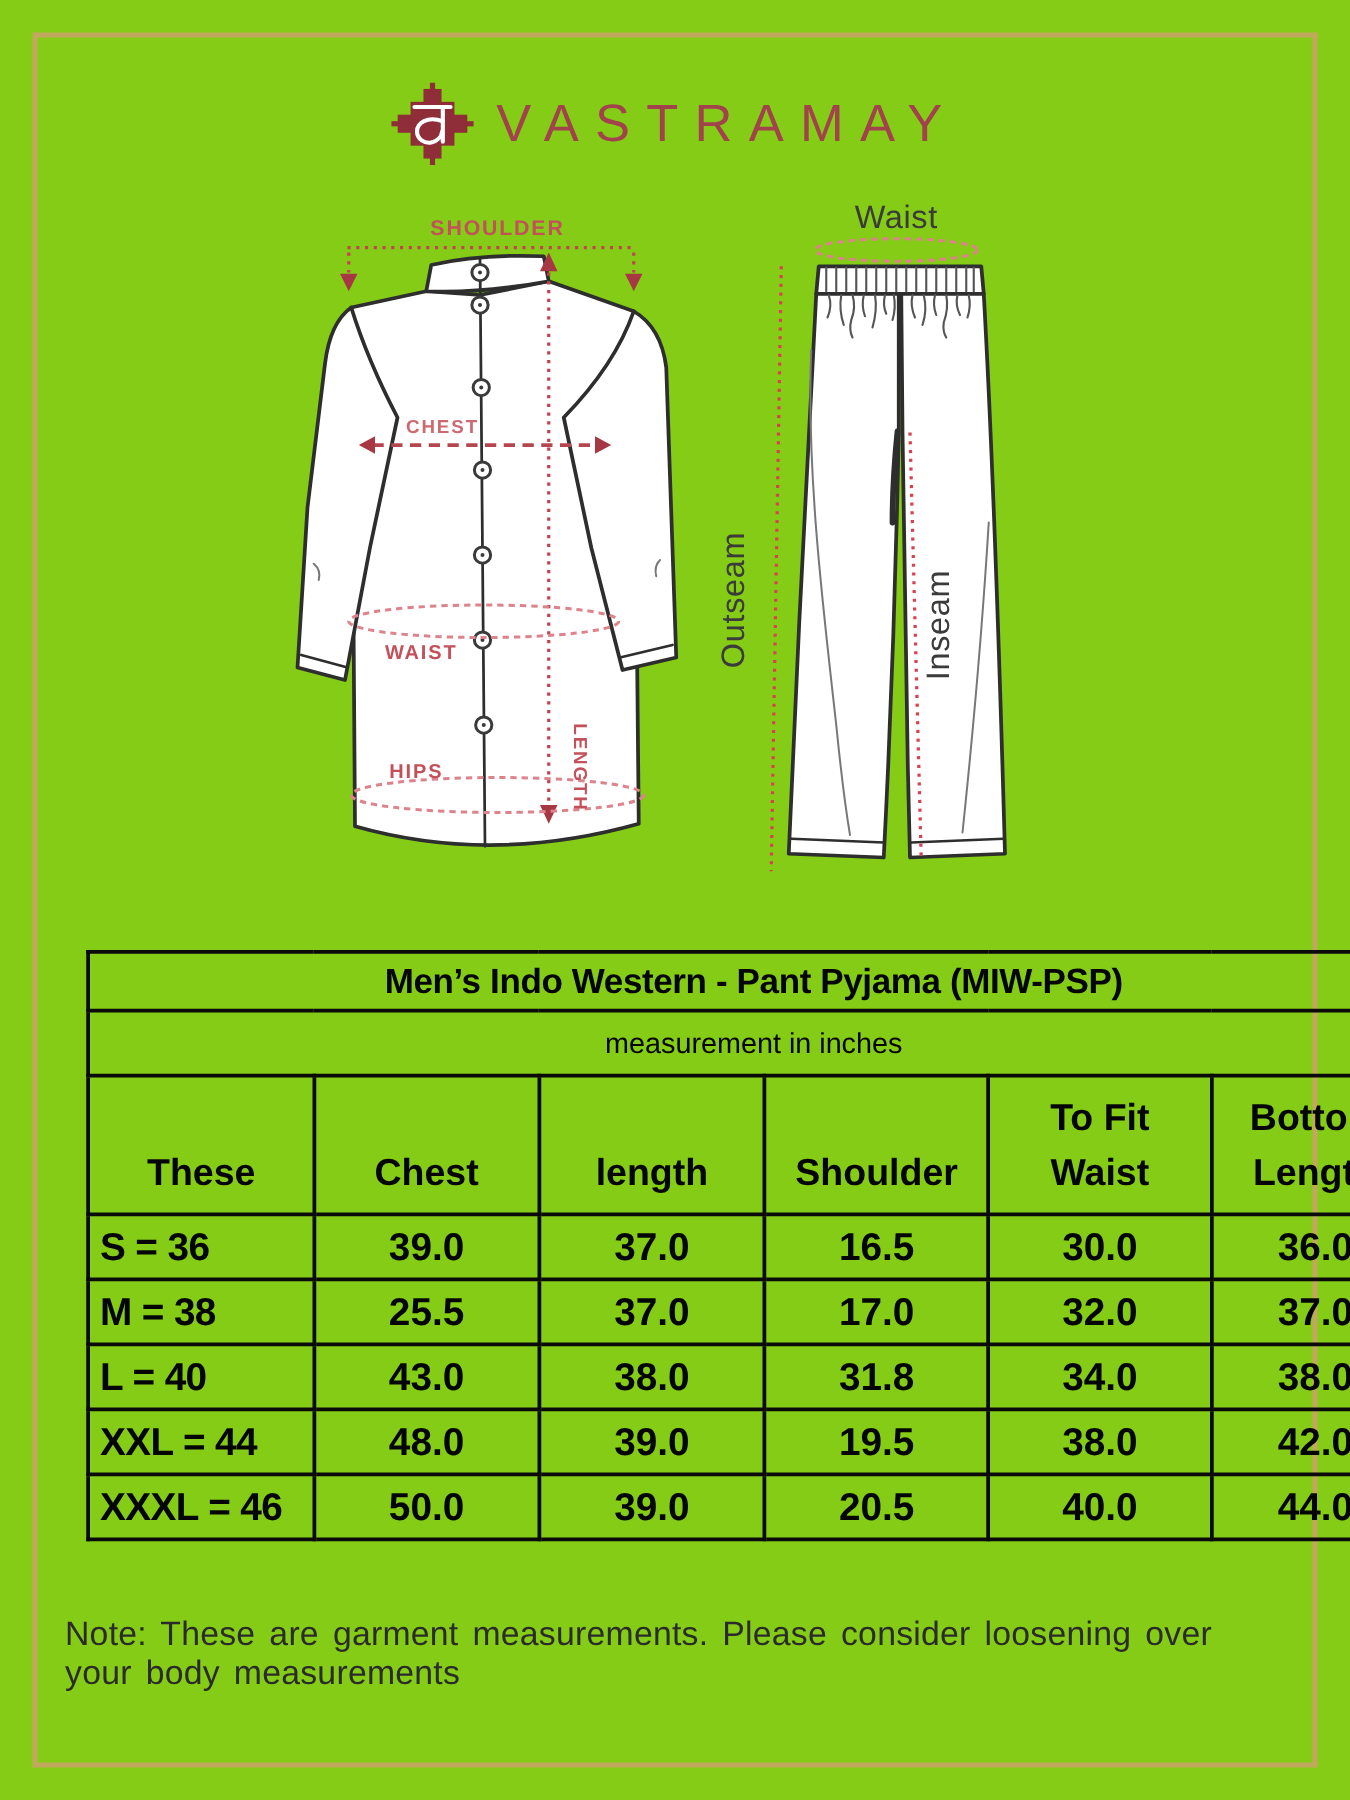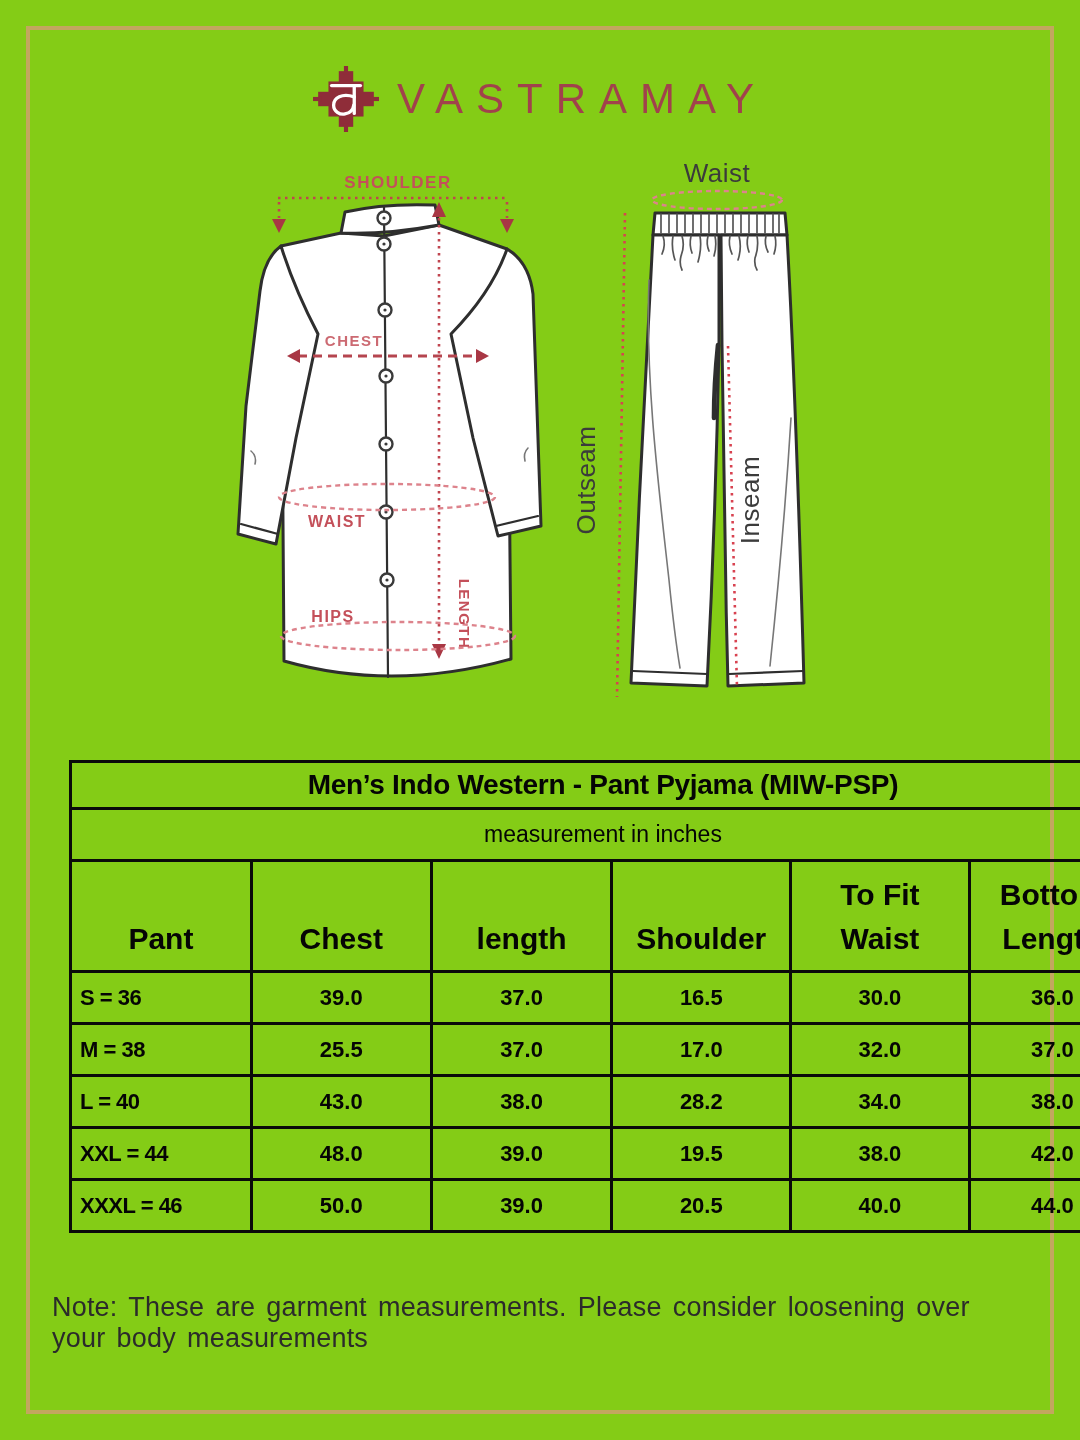--- a/index.html
+++ b/index.html
@@ -33,21 +33,21 @@
   .gray-label{fill:#3b3b3b;font-size:26px;letter-spacing:0.5px;}
 
   
   .chart{position:absolute;left:69px;top:760px;width:1068px;}
   table.sizes{border-collapse:collapse;width:100%;table-layout:fixed;color:#050505;}
   table.sizes td,table.sizes th{border:3px solid #0a0a0a;overflow:hidden;}
   tr.t-title td{height:42px;font-size:28px;font-weight:bold;text-align:center;letter-spacing:-0.3px;}
   tr.t-sub td{height:47px;font-size:23px;font-weight:normal;text-align:center;}
   tr.t-head th{height:97px;font-size:30px;font-weight:bold;text-align:center;
         vertical-align:bottom;padding-bottom:10px;white-space:pre-line;line-height:1.45;}
-  tr.t-data td{height:47px;font-size:22px;font-weight:bold;text-align:center;}
+  tr.t-data td{height:47px;font-size:31px;font-weight:bold;text-align:center;}
   tr.t-data td.size{text-align:left;padding-left:8px;letter-spacing:-0.5px;}
 
   
   .note{position:absolute;left:52px;right:52px;top:1292px;text-align:left;
         color:#2b2b2b;font-size:27px;line-height:31px;word-spacing:3.5px;letter-spacing:0.2px;}
 </style>
 </head>
 <body>
 
 <div class="page">
@@ -203,21 +203,21 @@
           <col style="width:147px">
       </colgroup>
       <tbody>
       <tr class="t-title">
         <td colspan="6">Men’s Indo Western - Pant Pyjama (MIW-PSP)</td>
       </tr>
       <tr class="t-sub">
         <td colspan="6">measurement in inches</td>
       </tr>
       <tr class="t-head">
-        <th>Pant</th>
+        <th>These</th>
         <th>Chest</th>
         <th>length</th>
         <th>Shoulder</th>
         <th>To Fit
 Waist</th>
         <th>Bottom
 Length</th>
       </tr>
       <tr class="t-data">
         <td class="size">S = 36</td>
@@ -232,21 +232,21 @@
         <td>25.5</td>
         <td>37.0</td>
         <td>17.0</td>
         <td>32.0</td>
         <td>37.0</td>
       </tr>
       <tr class="t-data">
         <td class="size">L = 40</td>
         <td>43.0</td>
         <td>38.0</td>
-        <td>28.2</td>
+        <td>31.8</td>
         <td>34.0</td>
         <td>38.0</td>
       </tr>
       <tr class="t-data">
         <td class="size">XXL = 44</td>
         <td>48.0</td>
         <td>39.0</td>
         <td>19.5</td>
         <td>38.0</td>
         <td>42.0</td>

